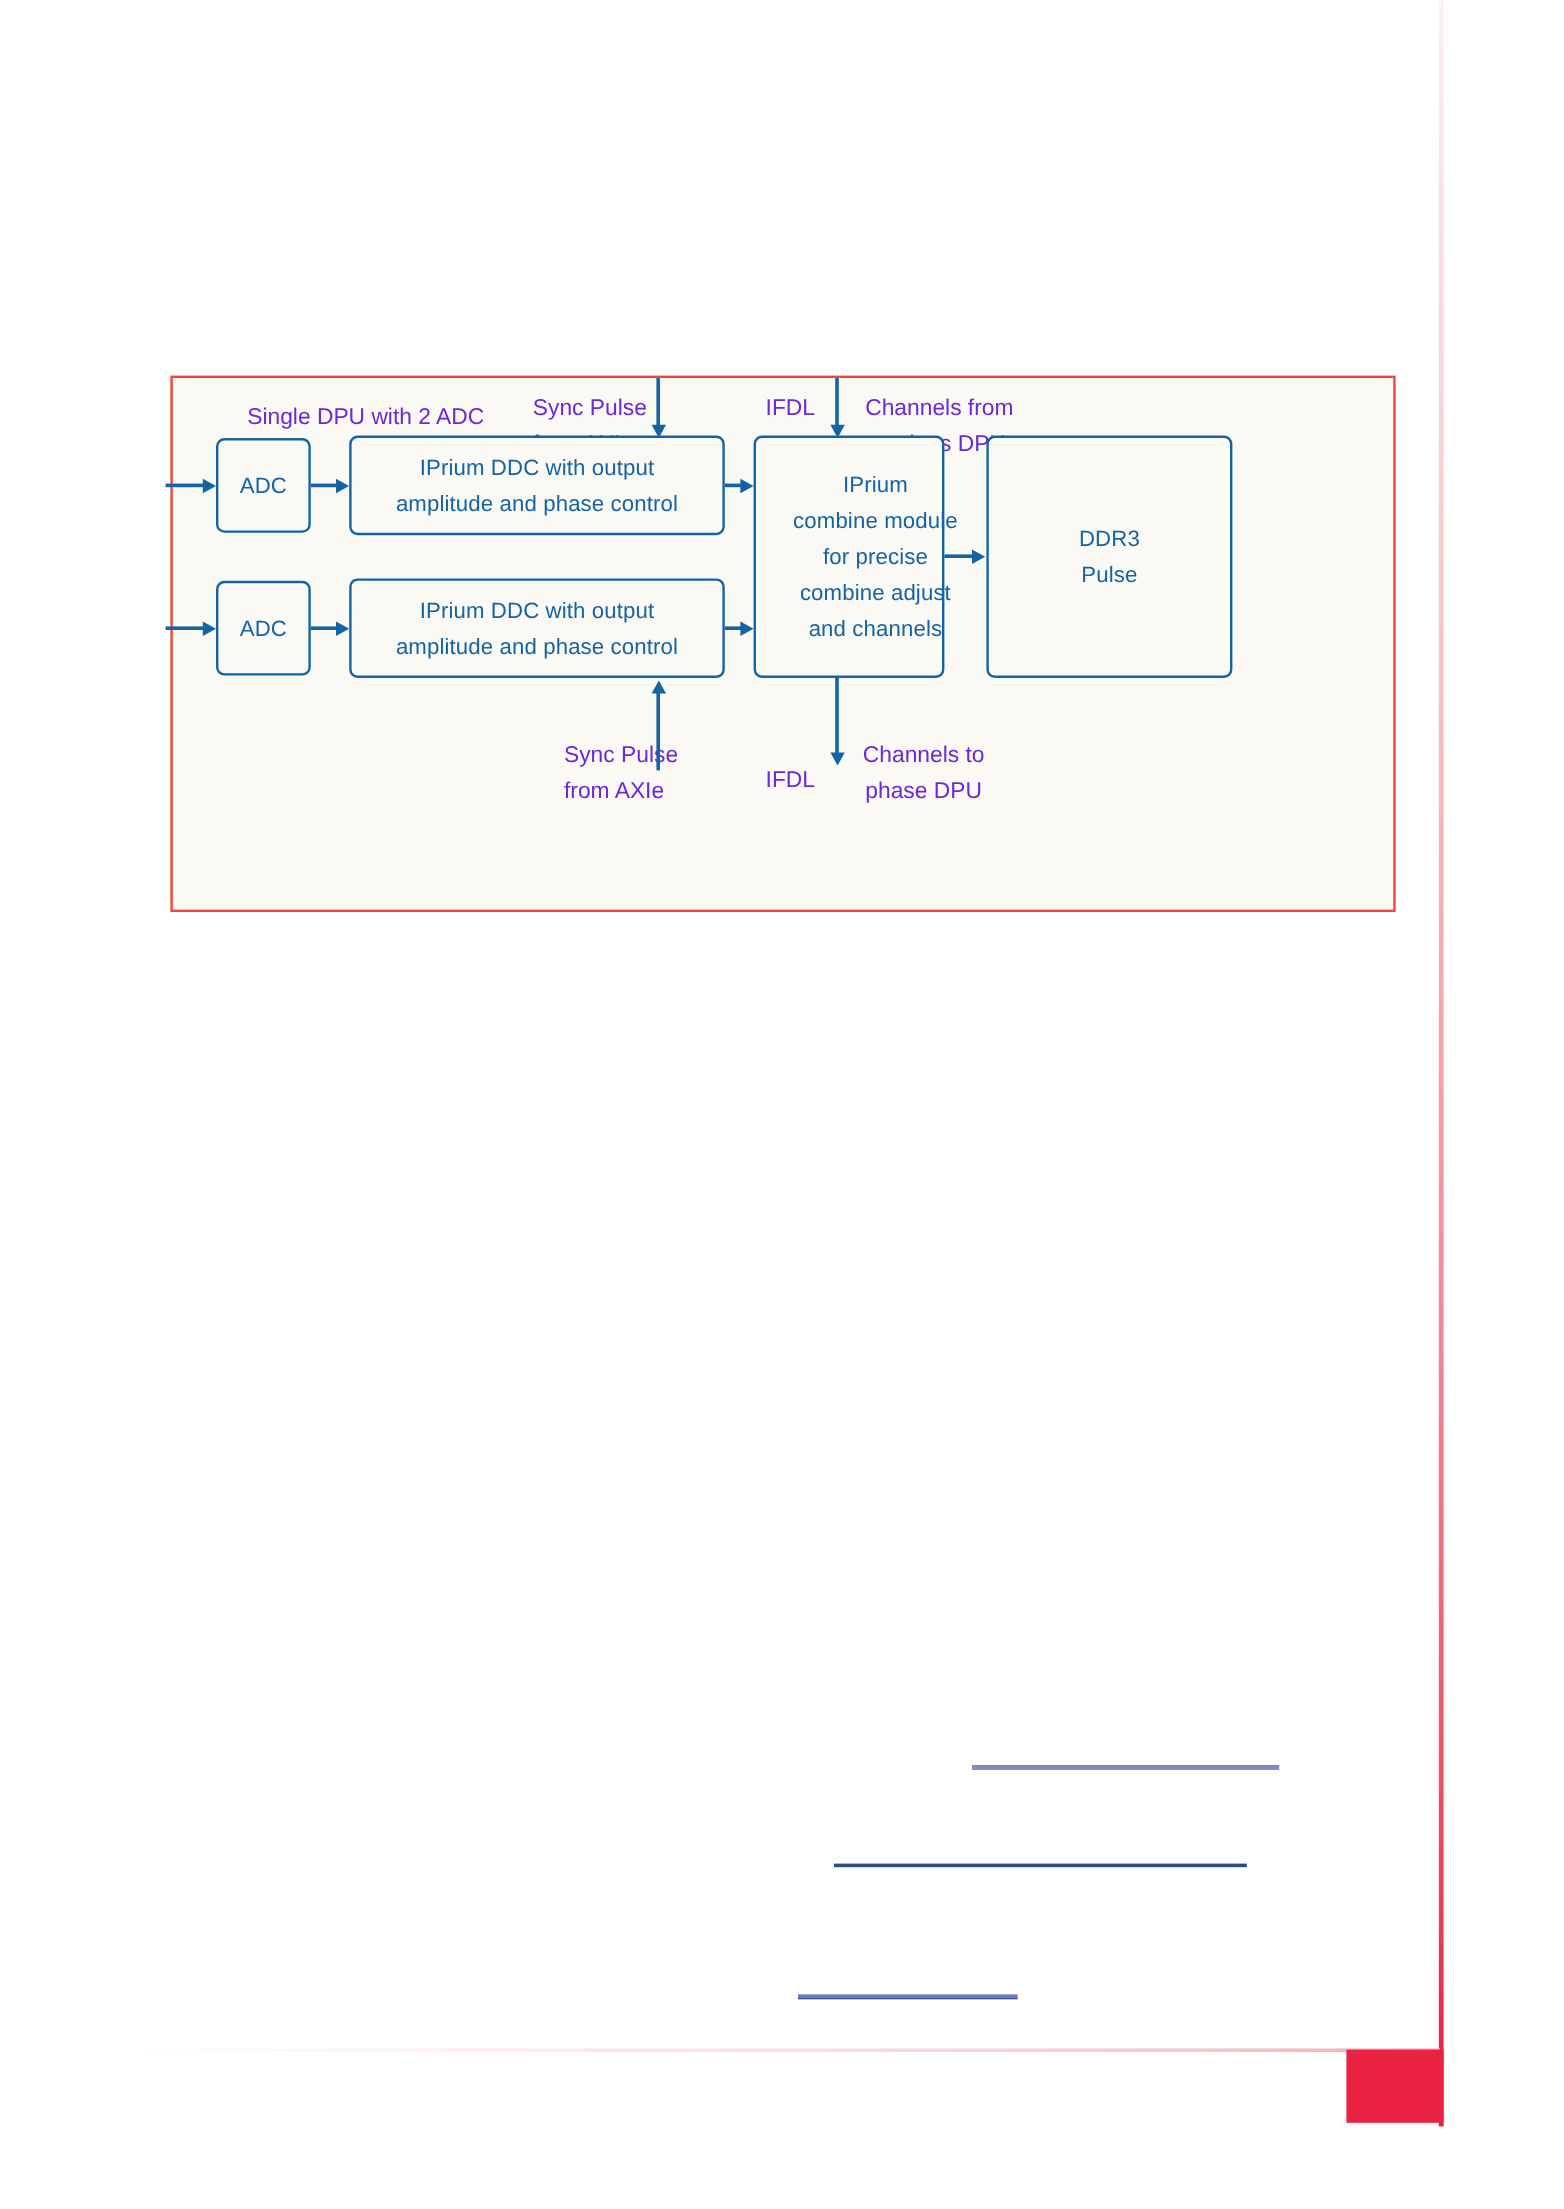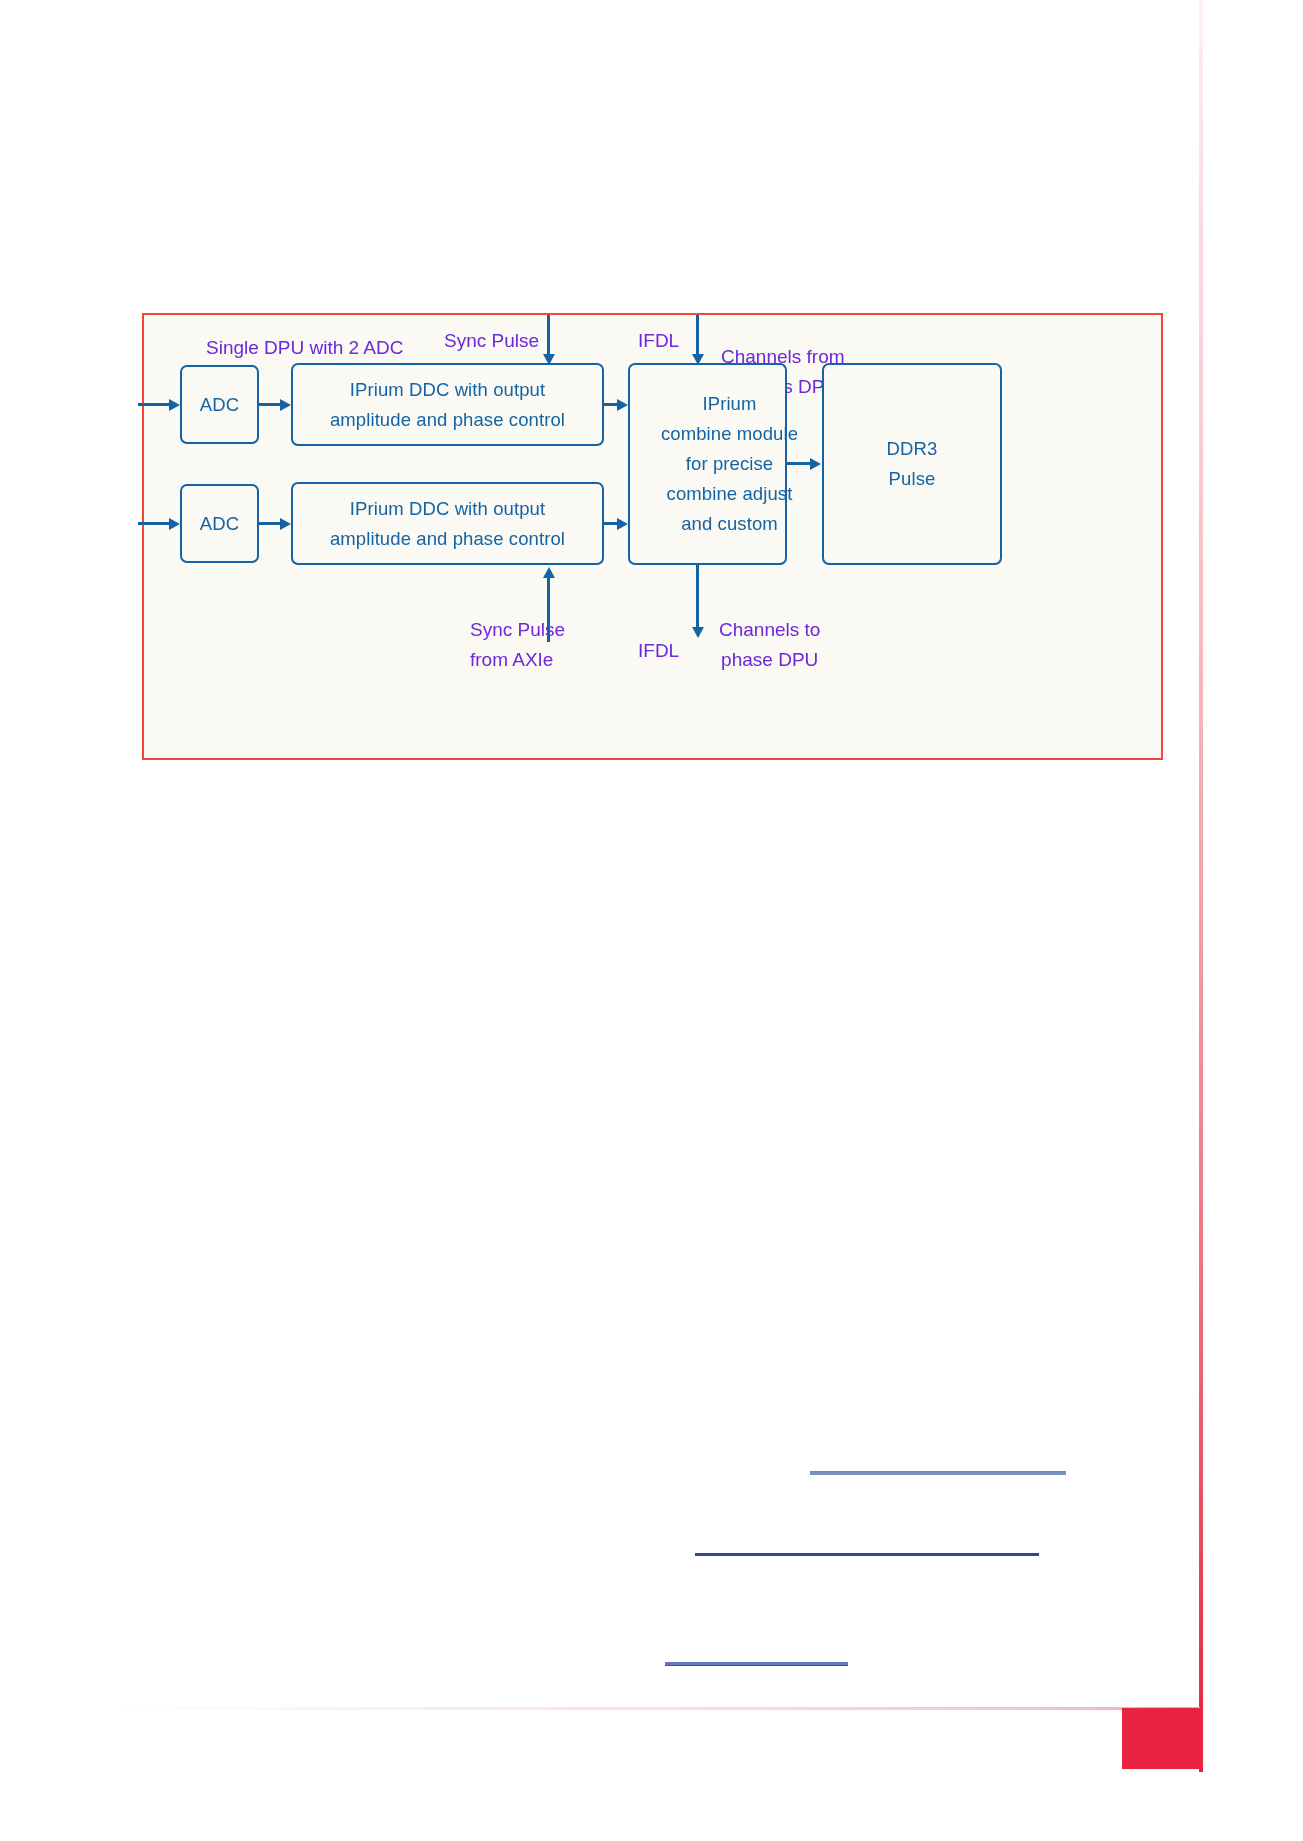--- a/index.html
+++ b/index.html
@@ -102,34 +102,34 @@
     line-height: 1.62;
     letter-spacing: 0.1px;
   }
   .block .ln { display: block; white-space: nowrap; }
 
   #block-adc-1 { left: 36px;  top: 50px;  width: 79px;  height: 79px; }
   #block-adc-2 { left: 36px;  top: 169px; width: 79px;  height: 79px; }
   #block-ddc-1 { left: 147px; top: 48px;  width: 313px; height: 83px; }
   #block-ddc-2 { left: 147px; top: 167px; width: 313px; height: 83px; }
   #block-custom { left: 484px; top: 48px; width: 159px; height: 202px; padding-left: 44px; }
-  #block-ddr3  { left: 678px; top: 48px;  width: 180px; height: 202px; }
+  #block-ddr3  { left: 678px; top: 48px;  width: 205px; height: 202px; }
 
   
   .fig-label {
     position: absolute;
     color: #6d28d9;
     font-size: 19px;
     line-height: 1.6;
     white-space: nowrap;
   }
   #label-single-dpu   { left: 62px;  top: 18px; }
   #label-sync-top     { left: 300px; top: 11px; }
   #label-ifdl-top     { left: 494px; top: 11px; }
-  #label-channels-prev{ left: 577px; top: 11px; margin-top: 16px; }
+  #label-channels-prev{ left: 577px; top: 11px; }
   #label-sync-bottom  { left: 326px; top: 300px; }
   #label-ifdl-bottom  { left: 494px; top: 321px; }
   #label-channels-next{ left: 575px; top: 300px; text-align: center; }
 
   
   .conn { position: absolute; background: #1464a5; }
   .conn-h { height: 3px; }
   .conn-v { width: 3px; }
   .arrowhead {
     position: absolute;
@@ -239,21 +239,21 @@
   <div class="block" id="block-ddc-2">
     <span class="ln">IPrium DDC with output</span>
     <span class="ln">amplitude and phase control</span>
   </div>
 
   <div class="block" id="block-custom">
     <span class="ln">IPrium</span>
     <span class="ln">combine module</span>
     <span class="ln">for precise</span>
     <span class="ln">combine adjust</span>
-    <span class="ln">and custom</span>
+    <span class="ln">and channels</span>
   </div>
 
   <div class="block" id="block-ddr3">
     <span class="ln">DDR3</span>
     <span class="ln">Pulse</span>
   </div>
 
 </div>
 
 </body></html>

